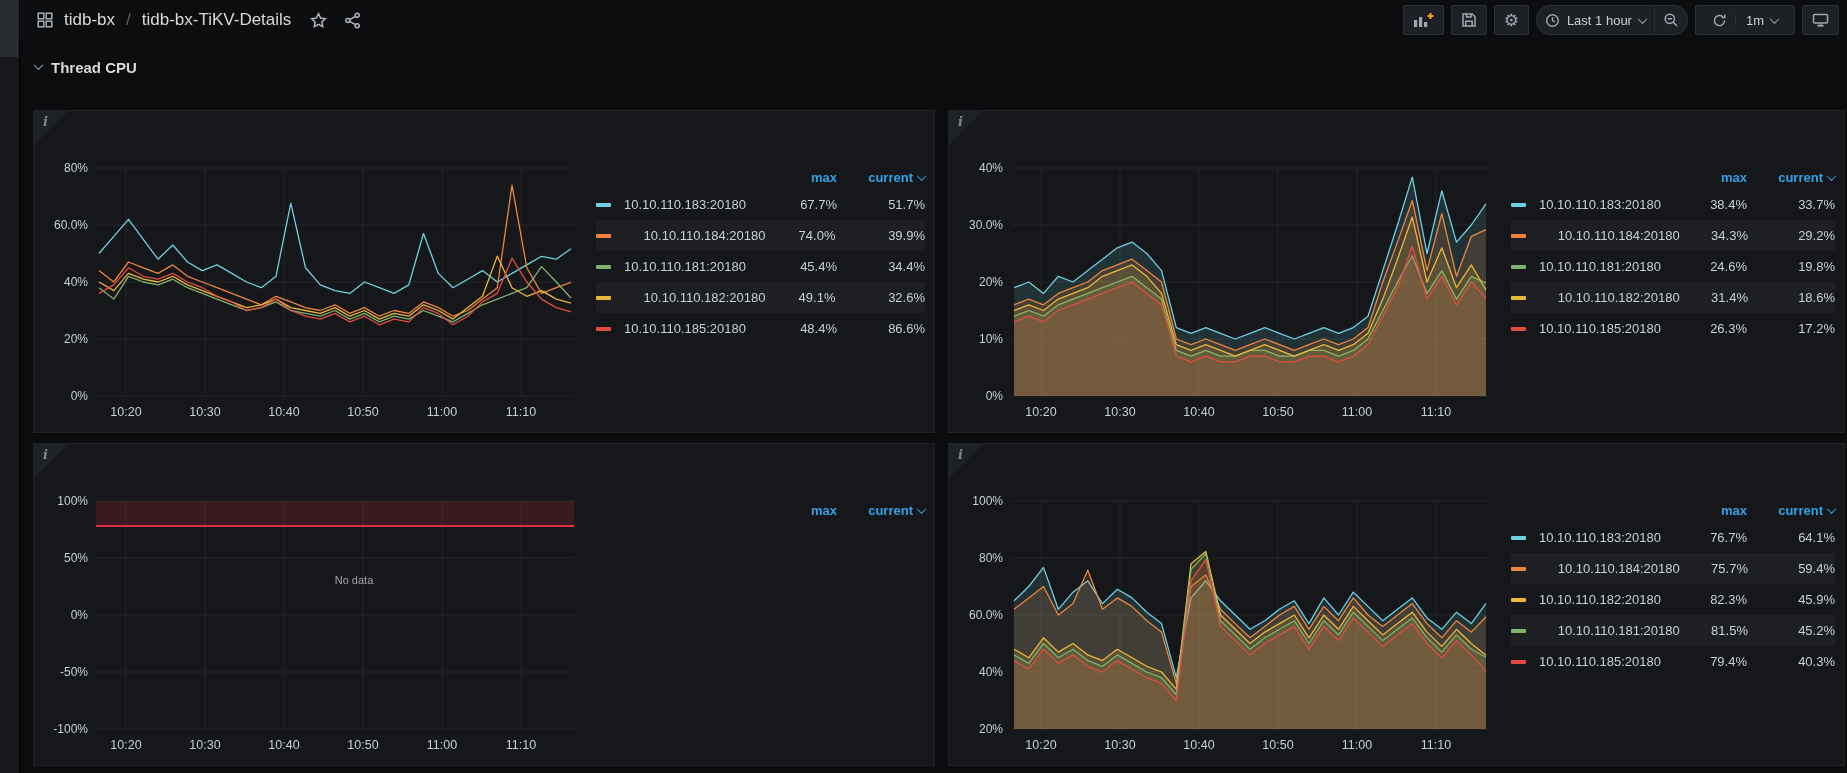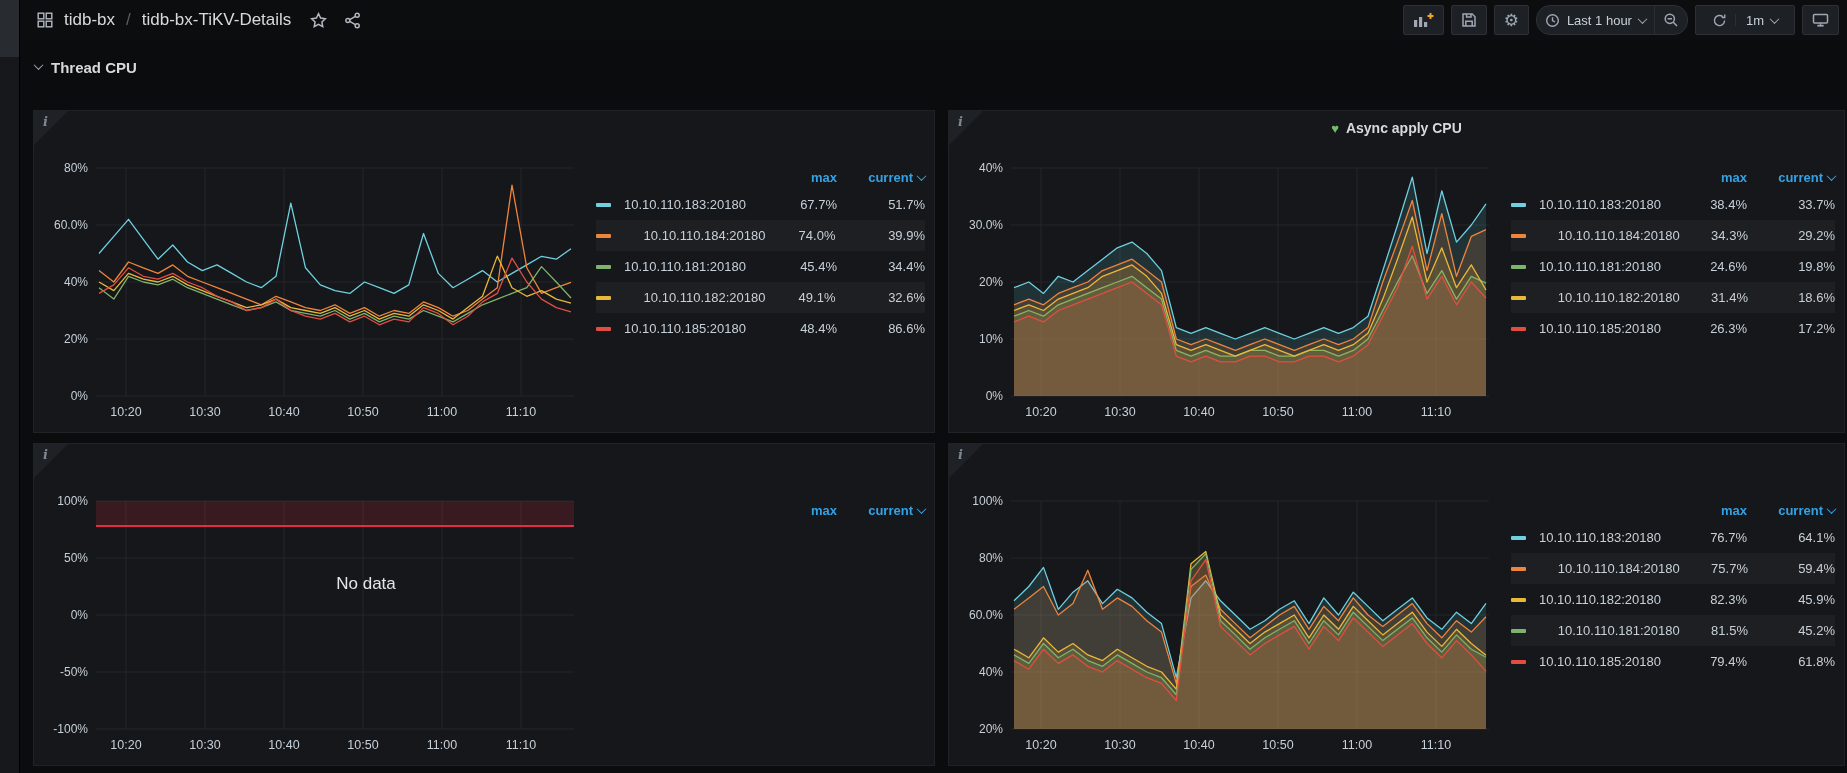--- a/index.html
+++ b/index.html
@@ -34,21 +34,21 @@
   .panel{position:absolute;background:#15171a;border:1px solid #202226;box-sizing:border-box;}
   .ptitle{position:absolute;top:9px;left:0;right:0;text-align:center;font-size:14px;font-weight:600;
     color:#d8d9da;cursor:pointer;}
   .heart{color:#73bf69;font-size:13px;margin-right:7px;}
   .corner{position:absolute;top:0;left:0;width:0;height:0;border-top:34px solid #1e2126;
     border-right:34px solid transparent;cursor:pointer;}
   .iicon{position:absolute;top:3px;left:9px;color:#82878f;
     font:italic bold 13px "DejaVu Serif",serif;pointer-events:none;}
   svg.plot{position:absolute;left:0;top:0;}
   svg.plot text{font-family:"Liberation Sans",sans-serif;}
-  .nodata{position:absolute;left:272px;top:130px;width:120px;text-align:center;font-size:17px;color:#e5e5e5;}
+  .nodata{position:absolute;left:260px;top:130px;width:120px;text-align:center;font-size:11px;color:#a3a3a3;}
   
   .legend{position:absolute;top:54px;left:562px;right:9px;font-size:13px;color:#c7d0d9;}
   .lhead{display:flex;align-items:center;height:24px;color:#33a2e5;font-weight:700;cursor:pointer;}
   .lrow{display:flex;align-items:center;height:31px;padding:0;}
   .lrow.stripe{background:rgba(255,255,255,0.035);gap:28px;}
   .lswatch{width:28px;display:flex;align-items:center;}
   .lswatch i{display:block;width:15px;height:4px;border-radius:1px;}
   .lname{flex:1;text-align:left;cursor:pointer;white-space:nowrap;}
   .lmax{width:60px;text-align:right;}
   .lcur{width:88px;text-align:right;display:flex;justify-content:flex-end;align-items:center;gap:5px;}
@@ -232,21 +232,20 @@
         <div class="lname">10.10.110.185:20180</div>
         <div class="lmax">48.4%</div>
         <div class="lcur">86.6%</div>
       </div>
     </div>
 </div>
 
 <div class="panel" style="left:948px;top:110px;width:897px;height:323px;">
   <div class="corner"></div>
     <span class="iicon">i</span>
-  <div class="ptitle"><span class="heart">♥</span><span>Async apply CPU</span></div>
   <svg class="plot" width="560" height="323">
       <line x1="62" y1="57" x2="540" y2="57" stroke="#242629" stroke-width="1"></line>
       <text x="54" y="61" fill="#C7D0D9" font-size="12" text-anchor="end">40%</text>
       <line x1="62" y1="114" x2="540" y2="114" stroke="#242629" stroke-width="1"></line>
       <text x="54" y="118" fill="#C7D0D9" font-size="12" text-anchor="end">30.0%</text>
       <line x1="62" y1="171" x2="540" y2="171" stroke="#242629" stroke-width="1"></line>
       <text x="54" y="175" fill="#C7D0D9" font-size="12" text-anchor="end">20%</text>
       <line x1="62" y1="228" x2="540" y2="228" stroke="#242629" stroke-width="1"></line>
       <text x="54" y="232" fill="#C7D0D9" font-size="12" text-anchor="end">10%</text>
       <line x1="62" y1="285" x2="540" y2="285" stroke="#242629" stroke-width="1"></line>
@@ -448,16 +447,16 @@
         <div class="lname">10.10.110.181:20180</div>
         <div class="lmax">81.5%</div>
         <div class="lcur">45.2%</div>
       </div>
       <div class="lrow">
         <div class="lswatch">
           <i style="background: rgb(226, 77, 66);"></i>
         </div>
         <div class="lname">10.10.110.185:20180</div>
         <div class="lmax">79.4%</div>
-        <div class="lcur">61.8%</div>
+        <div class="lcur">40.3%</div>
       </div>
     </div>
 </div>
 
 </body></html>

